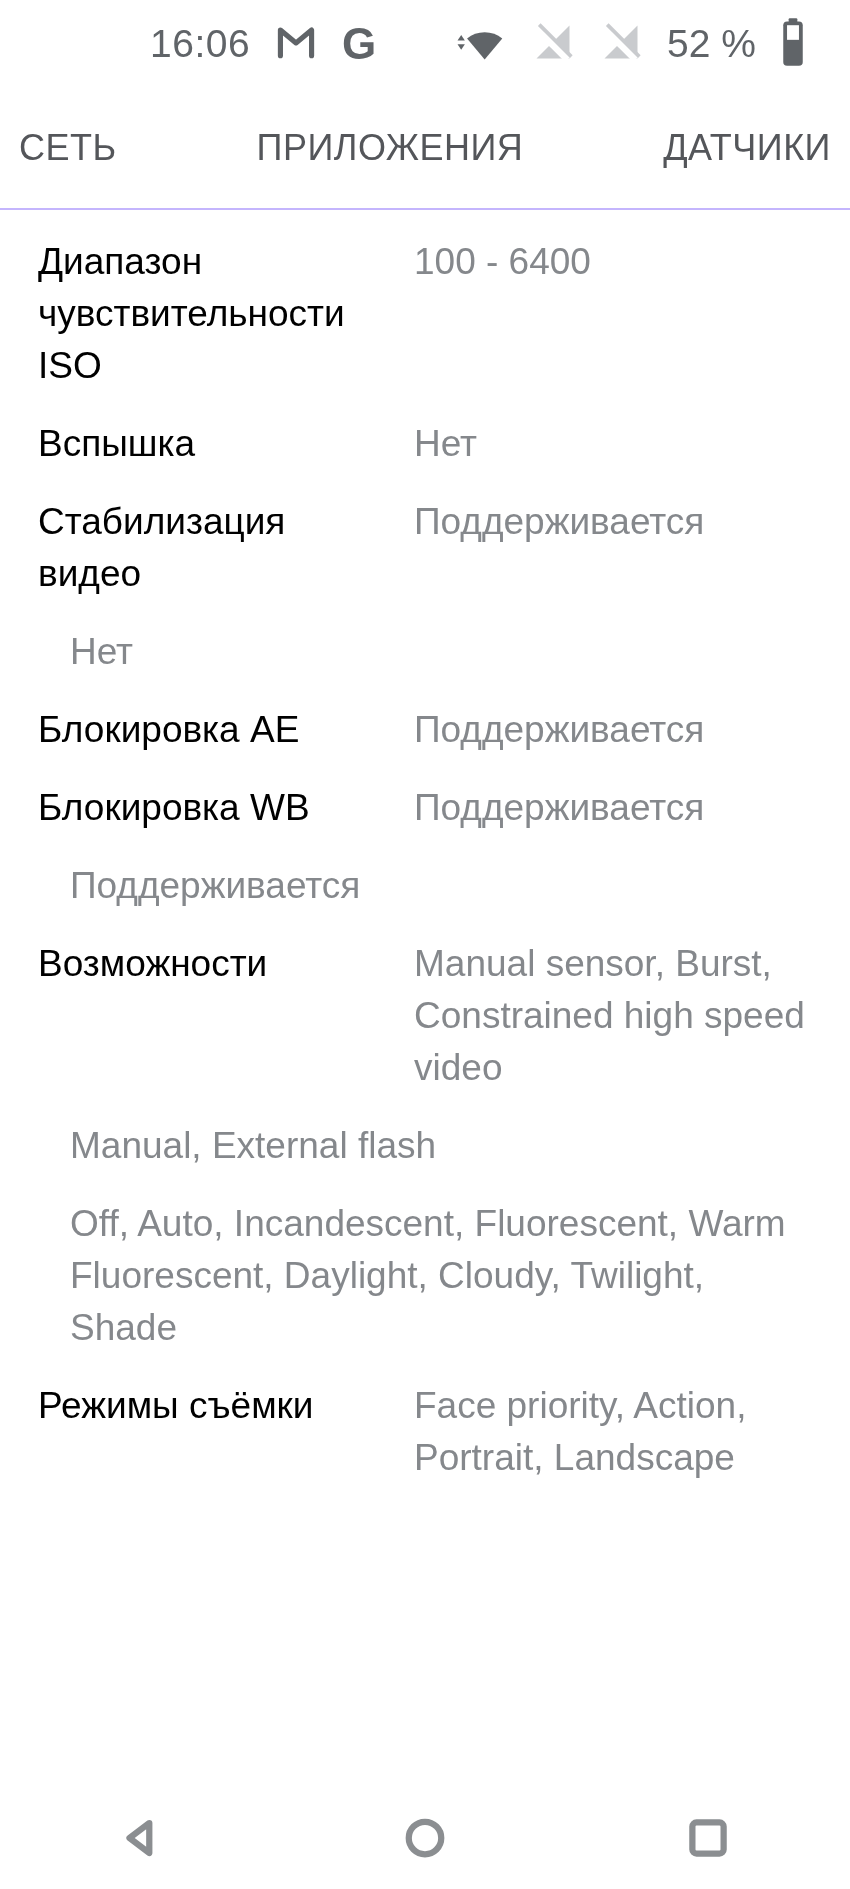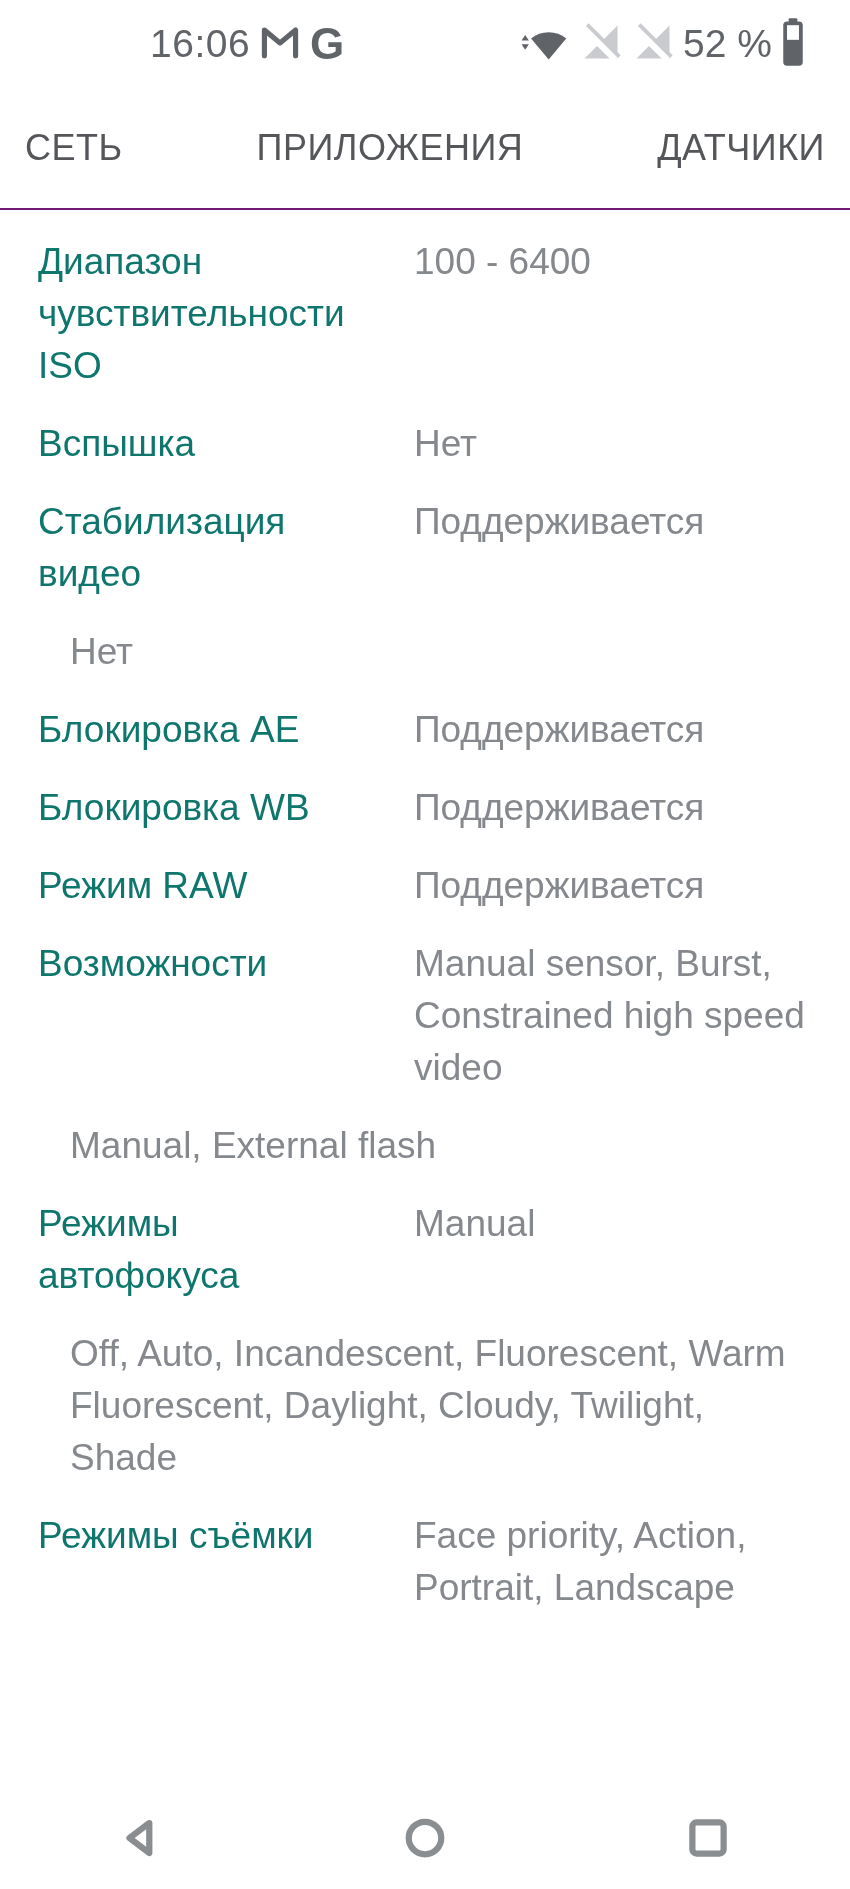--- a/index.html
+++ b/index.html
@@ -6,46 +6,46 @@
   .phone{
     position:relative;width:850px;height:1889px;background:#ffffff;
     font-family:"Liberation Sans",sans-serif;display:flex;flex-direction:column;
     overflow:hidden;margin:0 auto;
   }
   
   .status-bar{
     height:88px;flex:0 0 88px;display:flex;align-items:center;
     justify-content:space-between;padding:0 44px 0 150px;color:#606468;
   }
-  .sb-group{display:flex;align-items:center;gap:8px;}
+  .sb-group{display:flex;align-items:center;gap:24px;}
   .sb-time{font-size:39px;letter-spacing:0.5px;}
   .sb-pct{font-size:39px;}
   .g-glyph{font-size:44px;font-weight:700;color:#606468;line-height:1;}
   .sb-icon{display:block;}
   
   .tab-bar{
     height:120px;flex:0 0 120px;display:flex;align-items:stretch;
-    justify-content:space-between;padding:0 21px;border-bottom:2px solid #701a75;
+    justify-content:space-between;padding:0 15px;border-bottom:2px solid #c4b5fd;
     box-sizing:content-box;
   }
   .tab{
     position:relative;display:flex;align-items:center;font-size:36px;
     color:#54565a;letter-spacing:0.5px;cursor:pointer;padding:0 4px;
   }
   .tab.active{color:#46a049;}
   .tab.active::after{
     content:"";position:absolute;left:-24px;right:-24px;bottom:0;height:6px;
     background:#46a049;
   }
   
   .content{
     flex:1 1 auto;overflow:hidden;padding:26px 38px 0 38px;
   }
   .row{display:flex;margin-bottom:26px;font-size:37px;line-height:52px;}
-  .row .label{flex:0 0 344px;width:344px;padding-right:16px;box-sizing:border-box;color:#0f766e;}
+  .row .label{flex:0 0 344px;width:344px;padding-right:16px;box-sizing:border-box;color:#000000;}
   .row .value{flex:1 1 auto;color:#85888c;margin-left:32px;}
   
   .nav-bar{height:99px;flex:0 0 99px;display:flex;align-items:center;background:#fff;}
   .nav-btn{flex:1 1 0;display:flex;align-items:center;justify-content:center;cursor:pointer;}
 </style>
 </head>
 <body>
 
 <div class="phone">
 
@@ -122,33 +122,28 @@
       </div>
       <div class="row">
         <div class="label">Блокировка AE</div>
         <div class="value">Поддерживается</div>
       </div>
       <div class="row">
         <div class="label">Блокировка WB</div>
         <div class="value">Поддерживается</div>
       </div>
       <div class="row">
-        <div class="label">Режим RAW</div>
         <div class="value">Поддерживается</div>
       </div>
       <div class="row">
         <div class="label">Возможности</div>
         <div class="value">Manual sensor, Burst, Constrained high speed video</div>
       </div>
       <div class="row">
         <div class="value">Manual, External flash</div>
-      </div>
-      <div class="row">
-        <div class="label">Режимы автофокуса</div>
-        <div class="value">Manual</div>
       </div>
       <div class="row">
         <div class="value">Off, Auto, Incandescent, Fluorescent, Warm Fluorescent, Daylight, Cloudy, Twilight, Shade</div>
       </div>
       <div class="row">
         <div class="label">Режимы съёмки</div>
         <div class="value">Face priority, Action, Portrait, Landscape</div>
       </div>
     </div>
 

